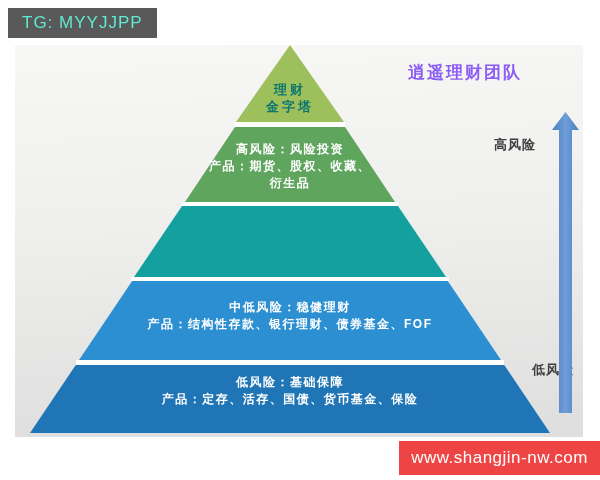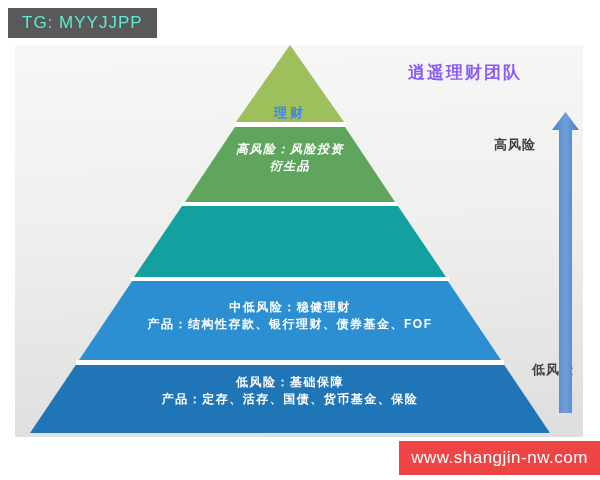--- a/index.html
+++ b/index.html
@@ -76,26 +76,28 @@
   <div class="level lv1" style="background-color: rgb(95, 165, 94);"></div>
   <div class="level lv2" style="background-color: rgb(20, 160, 158);"></div>
   <div class="level lv3" style="background-color: rgb(43, 143, 209);"></div>
   <div class="level lv4" style="background-color: rgb(31, 117, 181);"></div>
 
   <div class="divider gap1"></div>
   <div class="divider gap2"></div>
   <div class="divider gap3"></div>
   <div class="divider gap4"></div>
 
-  <div class="ptext apex-text" style="top: 81px; color: #3b82f6; margin-top: 23px;">
+  <div class="ptext apex-text" style="top: 81px; color: #0f766e;">
     <span>理财</span>
+    <span>金字塔</span>
   </div>
 
-  <div class="ptext" style="top:141px;font-style:italic;">
+  <div class="ptext" style="top:141px;">
     <span>高风险：风险投资</span>
+    <span>产品：期货、股权、收藏、</span>
     <span>衍生品</span>
   </div>
 
   <div class="ptext" style="top:225px;">
   </div>
 
   <div class="ptext" style="top:299px;">
     <span>中低风险：稳健理财</span>
     <span>产品：结构性存款、银行理财、债券基金、FOF</span>
   </div>

